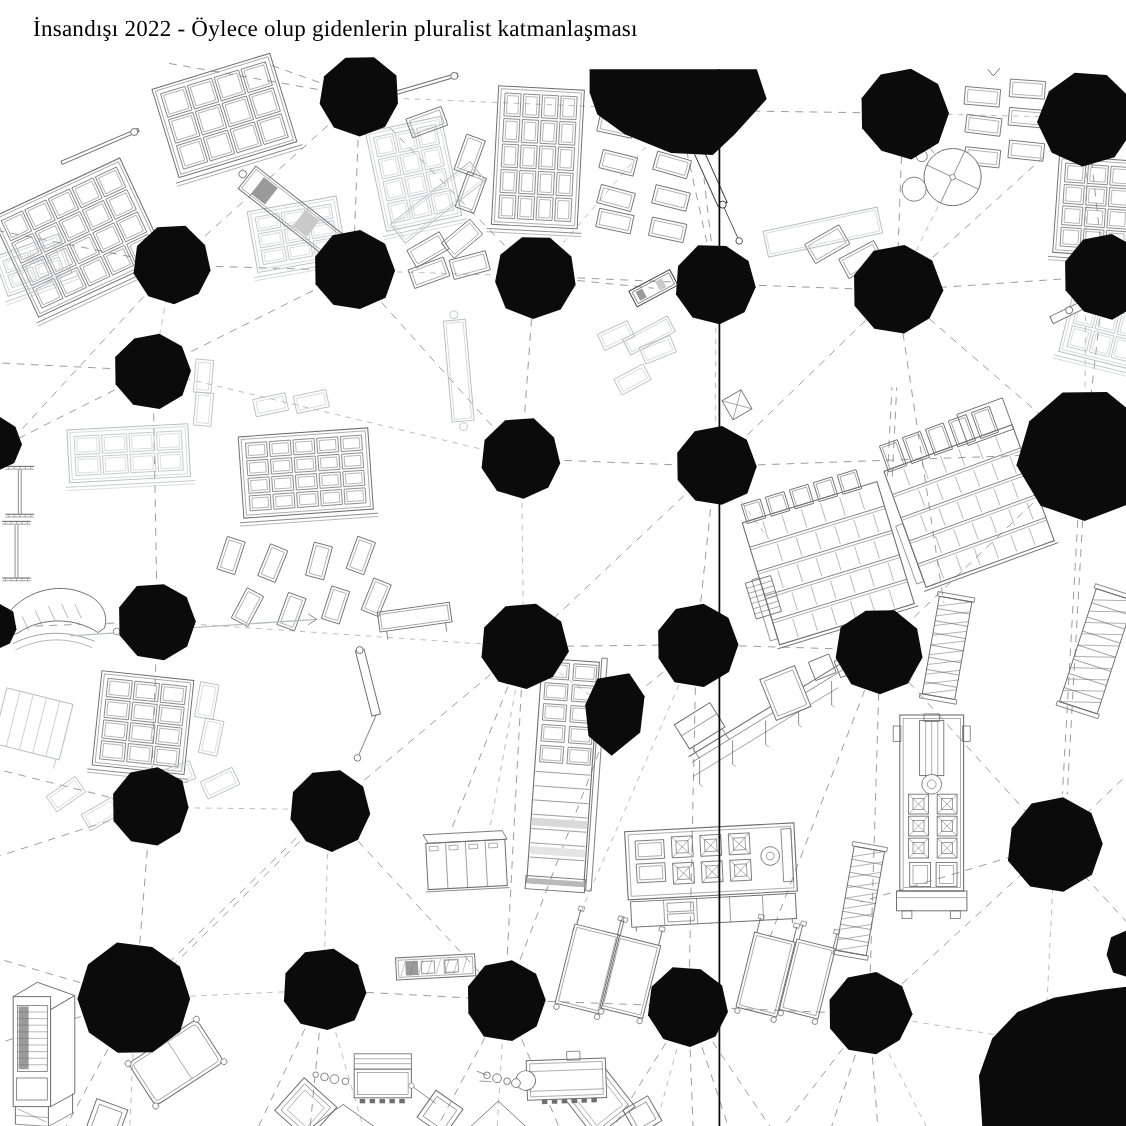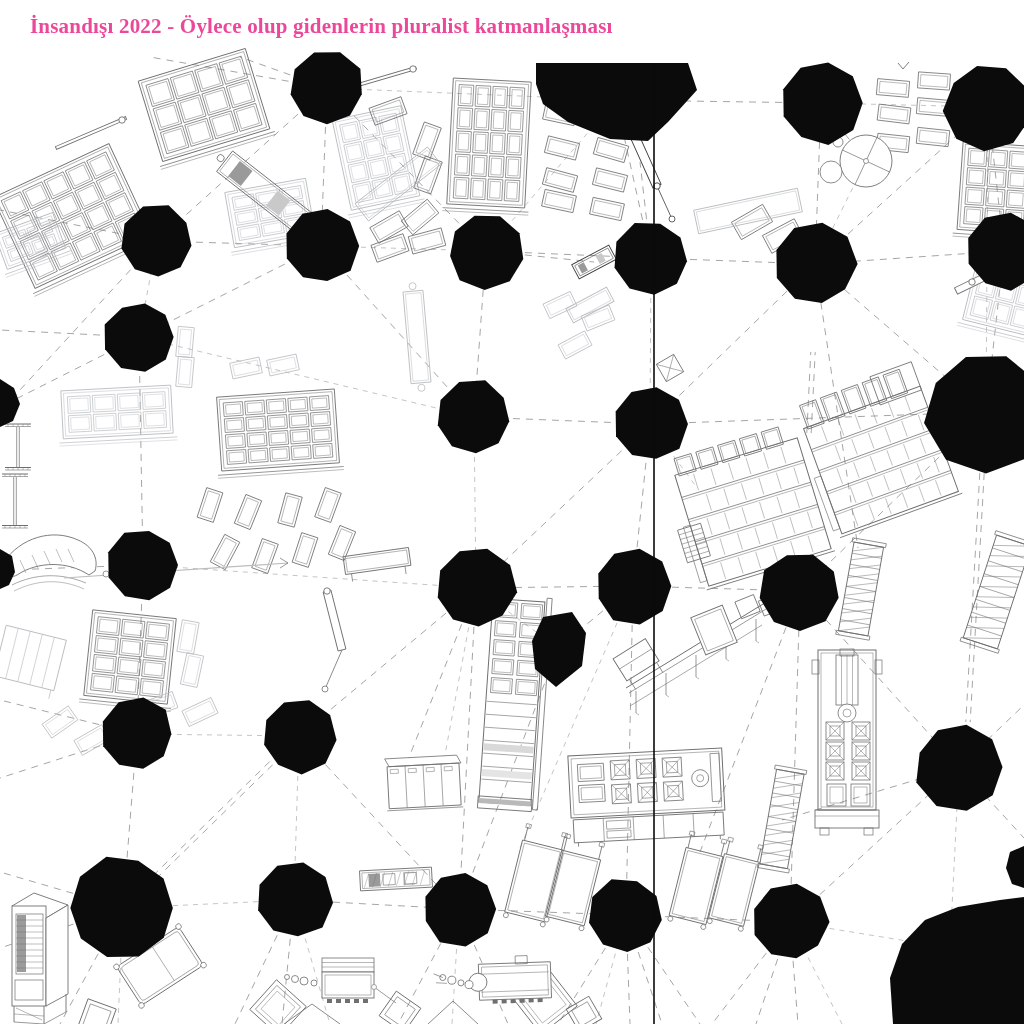--- a/index.html
+++ b/index.html
@@ -1,18 +1,18 @@
 <!DOCTYPE html>
 <html><head>
 <meta charset="utf-8">
 <style>
   html,body{margin:0;padding:0;background:#ffffff;}
   #page{position:relative;width:1024px;height:1024px;overflow:hidden;background:#ffffff;
         font-family:"Liberation Serif","DejaVu Serif",serif;}
-  #title{position:absolute;left:30px;top:14px;font-size:21px;font-weight:bold;color:#ec4899;
+  #title{position:absolute;left:30px;top:14px;font-size:21px;font-weight:normal;color:#000000;
          letter-spacing:0.2px;white-space:nowrap;}
   #art-wrap{position:absolute;left:0;top:0;width:1024px;height:1024px;}
   svg{display:block;}
 </style>
 </head>
 <body>
 
 <div id="page">
   <div id="title">İnsandışı 2022 - Öylece olup gidenlerin pluralist katmanlaşması</div>
   <div id="art-wrap">

